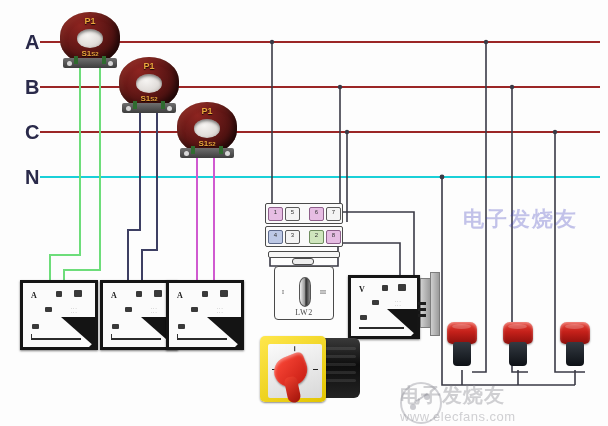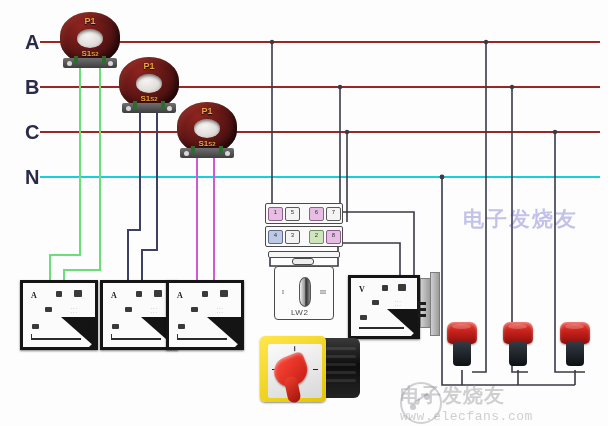--- a/index.html
+++ b/index.html
@@ -141,23 +141,23 @@
     position:absolute;left:50%;top:10px;margin-left:-5px;
     width:10px;height:28px;border-radius:50%/28%;
     background:linear-gradient(90deg,#f2f2f2,#9a9a9a 45%,#2e2e2e 60%,#8f8f8f 100%);
     border:1px solid #555;
   }
   .lw2box .pos{
     position:absolute;font-size:6px;color:#444;
     font-family:"Liberation Serif",serif;
   }
   .lw2box .name{
-    position:absolute;left:16px;bottom:2px;width:100%;
-    text-align:left;font-size:8px;color:#4a4a4a;
-    font-family:Liberation Sans, sans-serif;letter-spacing:.5px;
+    position:absolute;left:0;bottom:2px;width:100%;
+    text-align:center;font-size:8px;color:#4a4a4a;
+    font-family:Liberation Serif, serif;letter-spacing:.5px;
   }
 
   
   .camsw{position:absolute;width:105px;height:78px;}
   .camsw .drum{
     position:absolute;left:46px;top:4px;width:56px;height:60px;border-radius:6px;
     background:linear-gradient(180deg,#3a3a3a,#0d0d0d 45%,#242424 100%);
   }
   .camsw .drum .rib{
     position:absolute;left:4px;width:48px;height:3px;border-radius:2px;
@@ -238,21 +238,21 @@
   }
   .wm-logo .ring i{
     position:absolute;display:block;background:rgba(140,140,150,.45);
   }
   .wm-logo .cn{
     font-family:"Liberation Sans",sans-serif;
     font-size:20px;font-weight:700;
     color:rgba(150,150,158,.45);letter-spacing:1px;
   }
   .wm-logo .url{
-    font-family:Liberation Mono, monospace;
+    font-family:Liberation Sans, sans-serif;
     font-size:13px;color:rgba(150,150,158,.45);
     letter-spacing:.5px;
   }
   .wm-stack{position:absolute;display:flex;flex-direction:column;}
 </style>
 </head>
 <body>
 
 <div id="stage">
 

